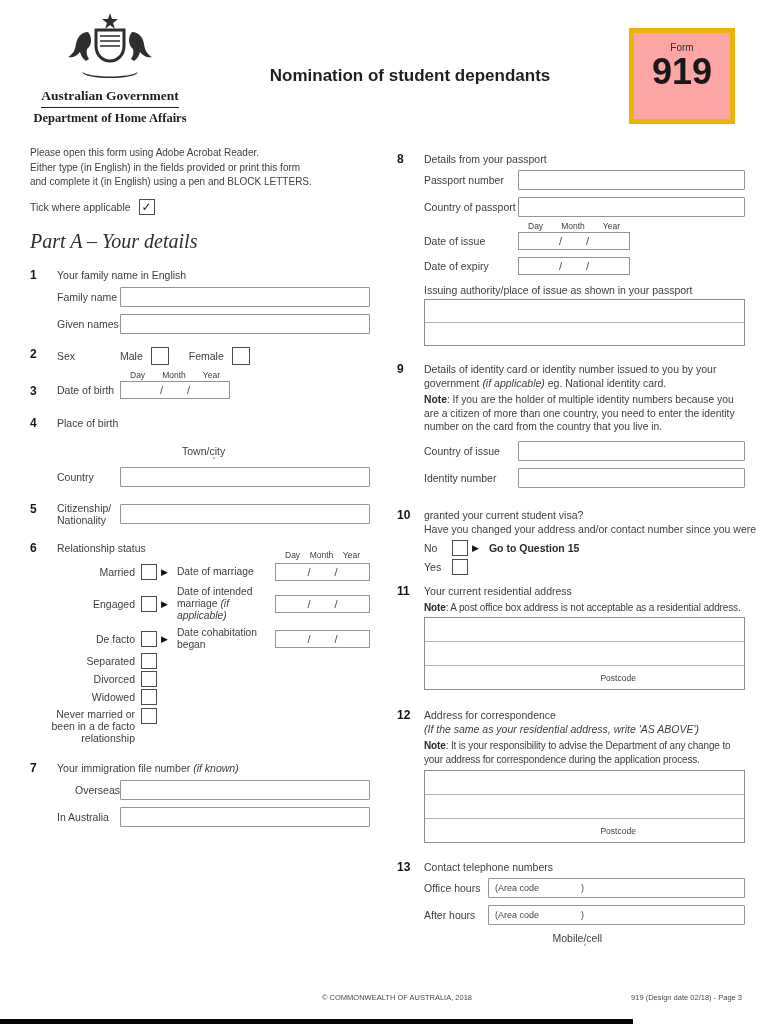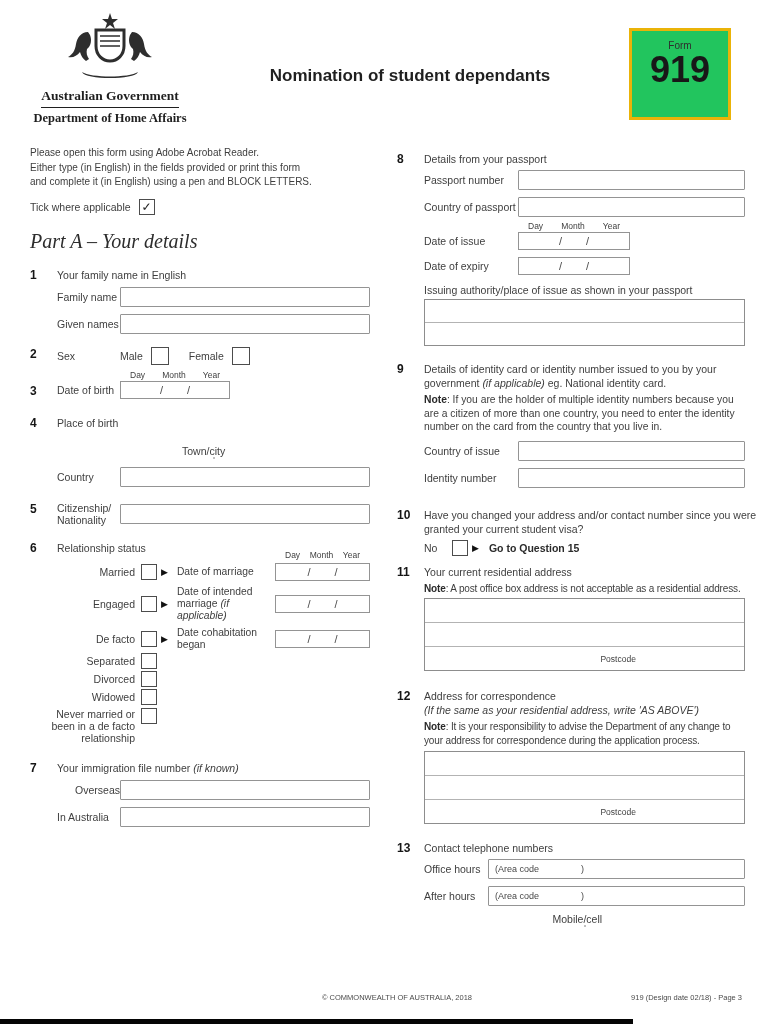--- a/index.html
+++ b/index.html
@@ -6,22 +6,22 @@
   .page{position:relative;width:770px;height:1024px;background:#ffffff;overflow:hidden;
         font-family:"Liberation Sans",sans-serif;color:#3e3e3e;}
   
   .hdr-left{position:absolute;left:28px;top:12px;width:164px;text-align:center;}
   .crest svg{display:block;margin:0 auto;}
   .gov-title{display:inline-block;font-family:"Liberation Serif",serif;font-weight:bold;
              font-size:13.5px;color:#1f1f1f;border-bottom:1.5px solid #1f1f1f;padding-bottom:3px;}
   .dept-title{font-family:"Liberation Serif",serif;font-weight:bold;font-size:12.5px;color:#1f1f1f;margin-top:3px;}
   .form-title{position:absolute;left:230px;top:66px;width:360px;text-align:center;
               font-size:17px;font-weight:bold;color:#1f1f1f;}
-  .form-box{position:absolute;left:629px;top:28px;width:96px;height:86px;border:3px solid #eab308;
-            text-align:center;background:#22c55e;}
+  .form-box{position:absolute;left:629px;top:28px;width:96px;height:86px;border:5px solid #eab308;
+            text-align:center;background:#fca5a5;}
   .form-box .lbl{font-size:10px;color:#2e2e2e;margin-top:9px;}
   .form-box .num{font-size:36px;font-weight:bold;color:#181818;line-height:1.05;}
   
   .col{position:absolute;top:140px;}
   .col-left{left:30px;width:340px;}
   .col-right{left:397px;width:348px;}
   .q{position:relative;padding-left:27px;}
   .qnum{position:absolute;left:0;top:0;font-weight:bold;font-size:12px;color:#161616;}
   .qtext{font-size:10.5px;line-height:14px;}
   .it{font-style:italic;}
@@ -318,27 +318,31 @@
         <span class="input"></span>
       </div>
       <div class="frow" style="margin-top:7px;">
         <span class="flabel lw94">Identity number</span>
         <span class="input"></span>
       </div>
     </div>
 
     <div class="q mtq10">
       <div class="qnum">10</div>
+      <div class="qtext">granted your current student visa?</div>
       <div class="qtext nowrap">Have you changed your address and/or contact number since you were</div>
-      <div class="qtext">granted your current student visa?</div>
       <div class="frow" style="margin-top:4px;">
         <span class="flabel" style="width:28px;">No</span>
         <span class="cb"></span>
         <span class="arr">▶</span>
         <span class="flabel b" style="margin-left:6px;">Go to Question 15</span>
+      </div>
+      <div class="frow" style="margin-top:3px;">
+        <span class="flabel" style="width:28px;">Yes</span>
+        <span class="cb"></span>
       </div>
     </div>
 
     <div class="q mtq11">
       <div class="qnum">11</div>
       <div class="qtext">Your current residential address</div>
       <div class="note note10 nowrap">
         <span class="b">Note</span><span>: A post office box address is not acceptable as a residential address.</span>
       </div>
       <div class="bigbox" style="margin-top:3px;">

